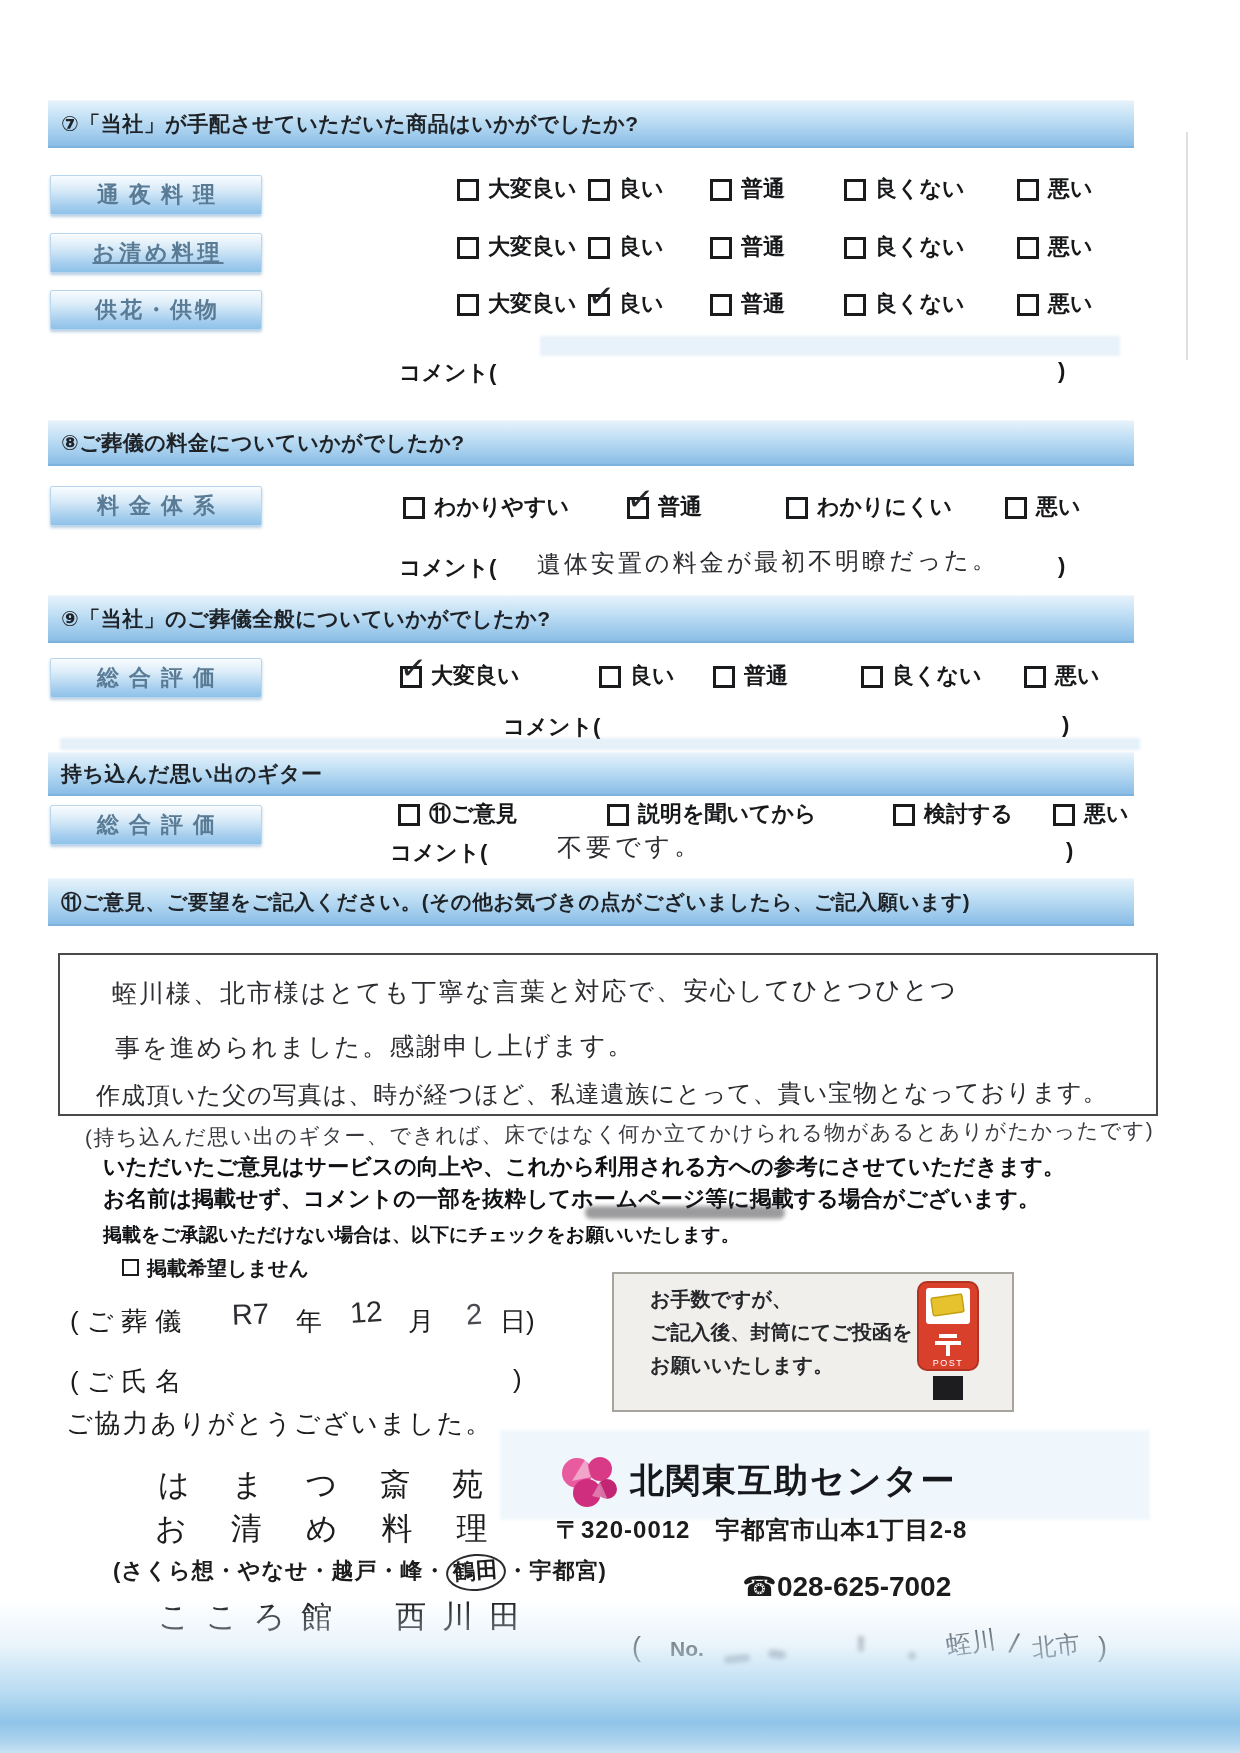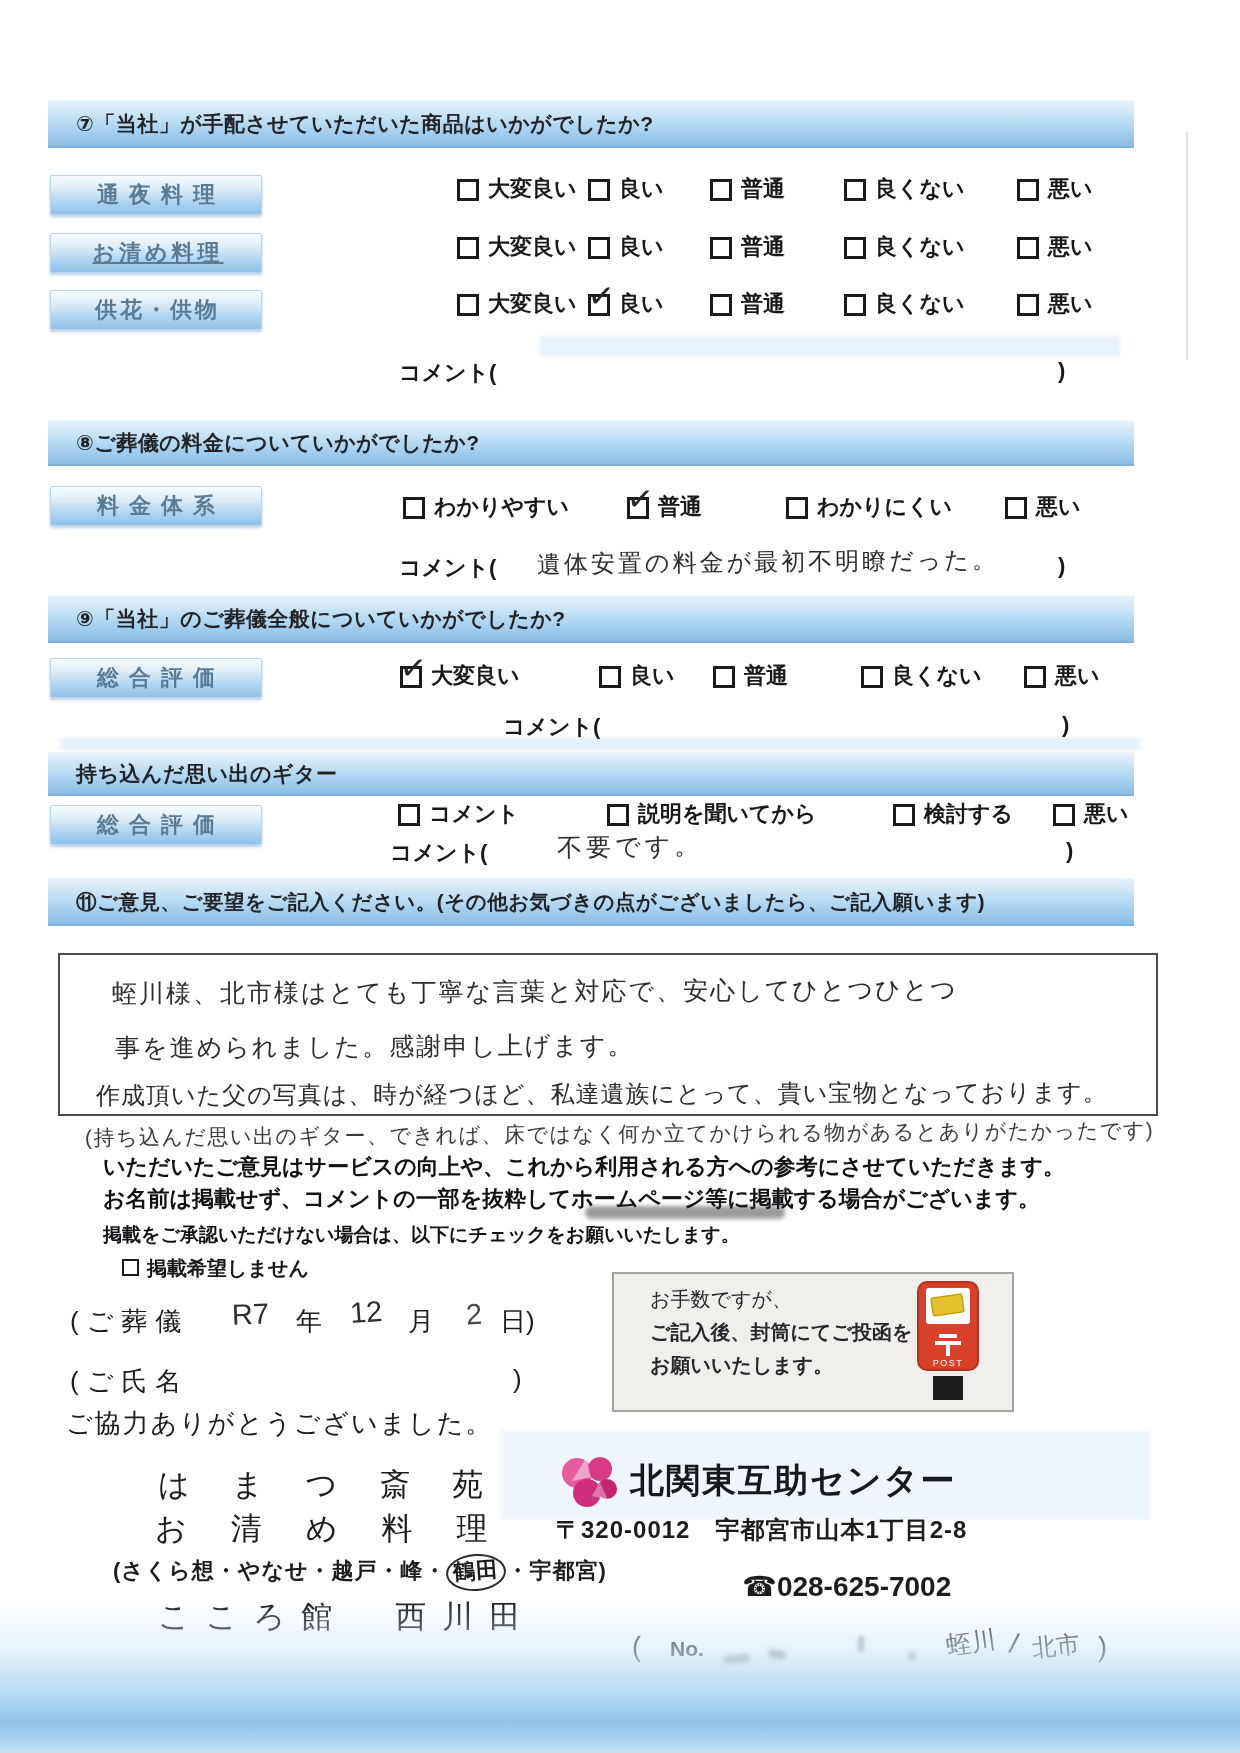--- a/index.html
+++ b/index.html
@@ -4,21 +4,21 @@
 <style>
   html,body{margin:0;padding:0;background:#e9e9e9;}
   .page{
     position:relative;width:1240px;height:1753px;margin:0 auto;background:#ffffff;
     font-family:"Liberation Sans","DejaVu Sans",sans-serif;color:#1c1c1c;overflow:hidden;
   }
   .hbar{
     position:absolute;left:48px;width:1086px;box-sizing:border-box;
     background:linear-gradient(180deg,#e6f2fb 0%,#bedef4 42%,#8abde6 100%);
     border-bottom:2px solid #7db2dd;border-top:1px solid #f0f8fd;
-    display:flex;align-items:center;padding-left:28px;
+    display:flex;align-items:center;padding-left:13px;
     font-size:21px;font-weight:700;color:#1f2327;letter-spacing:.5px;white-space:nowrap;
   }
   .btn{
     position:absolute;left:50px;width:212px;height:40px;box-sizing:border-box;
     background:linear-gradient(180deg,#f9fcfe 0%,#d9ebf8 36%,#a5ceee 78%,#8fc2e9 100%);
     border:1px solid #b8d7ef;border-radius:2px;box-shadow:0 2px 3px rgba(120,160,200,.5);
     display:flex;align-items:center;justify-content:center;
     font-size:22px;font-weight:700;color:#5a7b95;
   }
   .opt{position:absolute;display:flex;align-items:flex-start;white-space:nowrap;
@@ -206,21 +206,21 @@
   <div class="hbar" style="top:752px;height:44px;">
     <span>持ち込んだ思い出のギター</span>
   </div>
 
   <div class="btn" style="top:805px;letter-spacing:10px;text-indent:10px;">
     <span>総合評価</span>
   </div>
 
   <div class="opt" style="left:398px;top:802px;">
     <span class="cb"></span>
-      <span>コメント</span>
+      <span>⑪ご意見</span>
     </div>
   <div class="opt" style="left:607px;top:802px;">
     <span class="cb"></span>
       <span>説明を聞いてから</span>
     </div>
   <div class="opt" style="left:893px;top:802px;">
     <span class="cb"></span>
       <span>検討する</span>
     </div>
   <div class="opt" style="left:1053px;top:802px;">
@@ -246,21 +246,21 @@
   <div class="notice" style="left:103px;top:1184px;font-size:22px;font-weight:700;">お名前は掲載せず、コメントの一部を抜粋してホームページ等に掲載する場合がございます。</div>
   <div class="smudge" style="left:585px;top:1206px;width:200px;height:13px;"></div>
   <div class="notice" style="left:103px;top:1222px;font-size:19px;font-weight:700;">掲載をご承認いただけない場合は、以下にチェックをお願いいたします。</div>
 
   <div class="opt" style="left:122px;top:1256px;font-size:20px;font-weight:700;">
     <span class="cb-s"></span>
     <span>掲載希望しません</span>
   </div>
 
   <div class="panel"></div>
-  <div class="static" style="left:650px;top:1286px;font-size:20px;font-weight:400;color:#26272b;">お手数ですが、</div>
+  <div class="static" style="left:650px;top:1286px;font-size:20px;font-weight:700;color:#26272b;">お手数ですが、</div>
   <div class="static" style="left:650px;top:1319px;font-size:20px;font-weight:700;color:#26272b;">ご記入後、封筒にてご投函を</div>
   <div class="static" style="left:650px;top:1352px;font-size:20px;font-weight:700;color:#26272b;">お願いいたします。</div>
 
   <div class="static" style="left:916px;top:1280px;">
     <svg width="64" height="122" viewBox="0 0 64 122">
       <rect x="2" y="2" width="60" height="88" rx="9" fill="#d8402c" stroke="#b23322" stroke-width="2"></rect>
       <rect x="10" y="8" width="44" height="36" rx="3" fill="#ffffff"></rect>
       <rect x="16" y="16" width="31" height="18" rx="2" fill="#e6c32e" stroke="#c5a111" stroke-width="1.5" transform="rotate(-8 31 25)"></rect>
       <rect x="23" y="54" width="18" height="4" fill="#ffffff"></rect>
       <rect x="19" y="61" width="26" height="4" fill="#ffffff"></rect>

